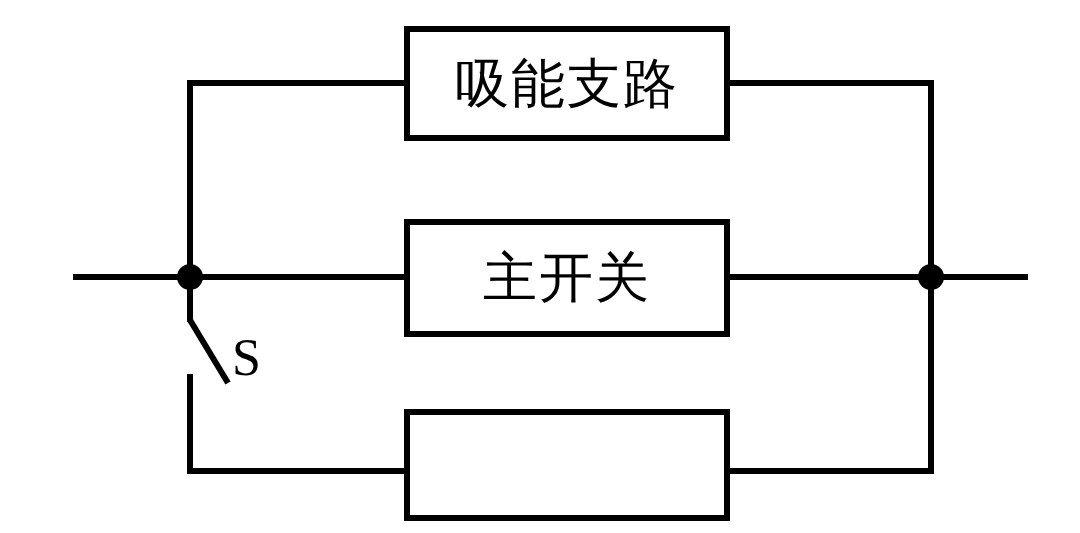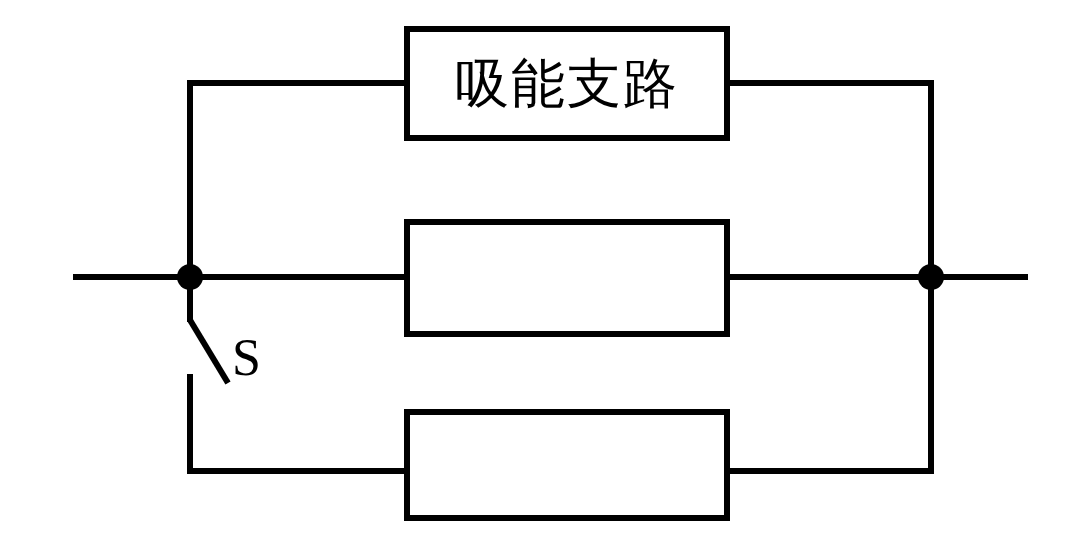--- a/index.html
+++ b/index.html
@@ -95,17 +95,18 @@
     <line x1="928" y1="277" x2="1028" y2="277" stroke="#000000" stroke-width="6"></line>
 
     <circle cx="190" cy="277" r="13" fill="#000000"></circle>
 
     <circle cx="931" cy="277" r="13" fill="#000000"></circle>
 
   </svg>
 
   <div class="branch-label" id="label-absorb">吸能支路</div>
 
+  <div class="branch-label" id="label-main">主开关</div>
 
 
   <div id="label-switch">S</div>
 
 </div>
 
 </body></html>

